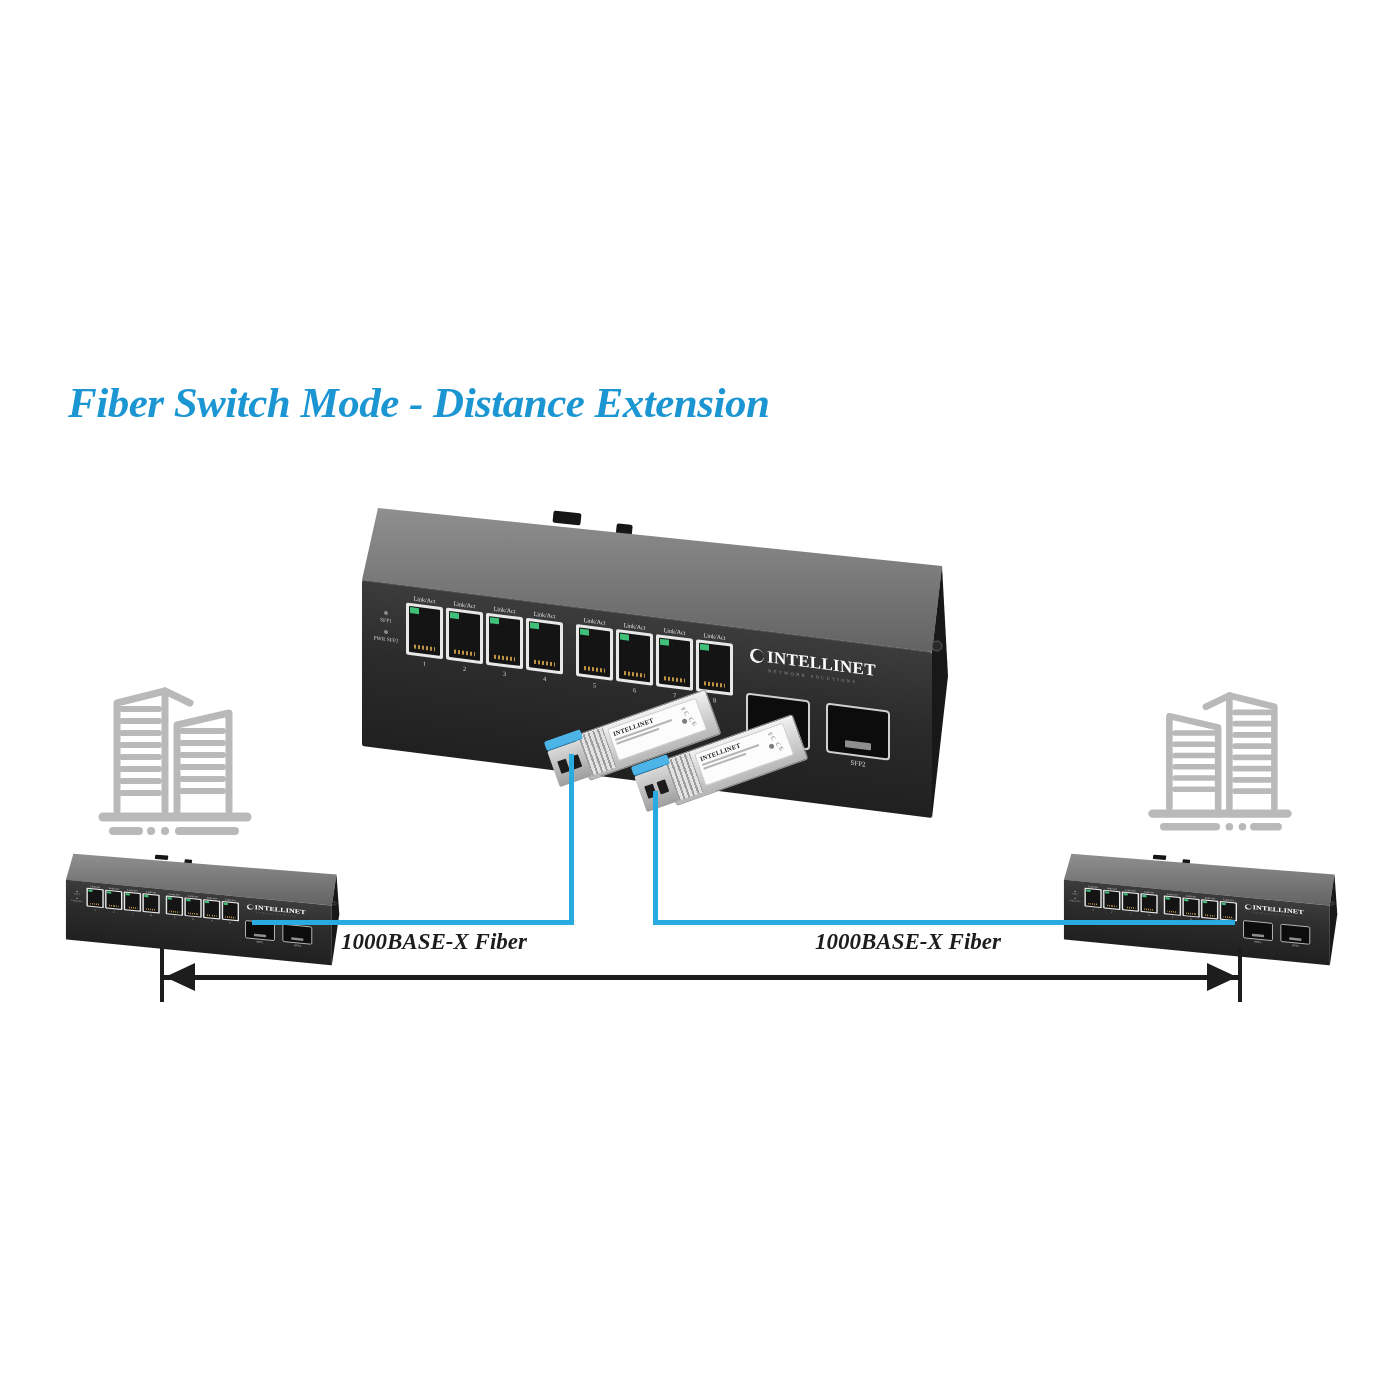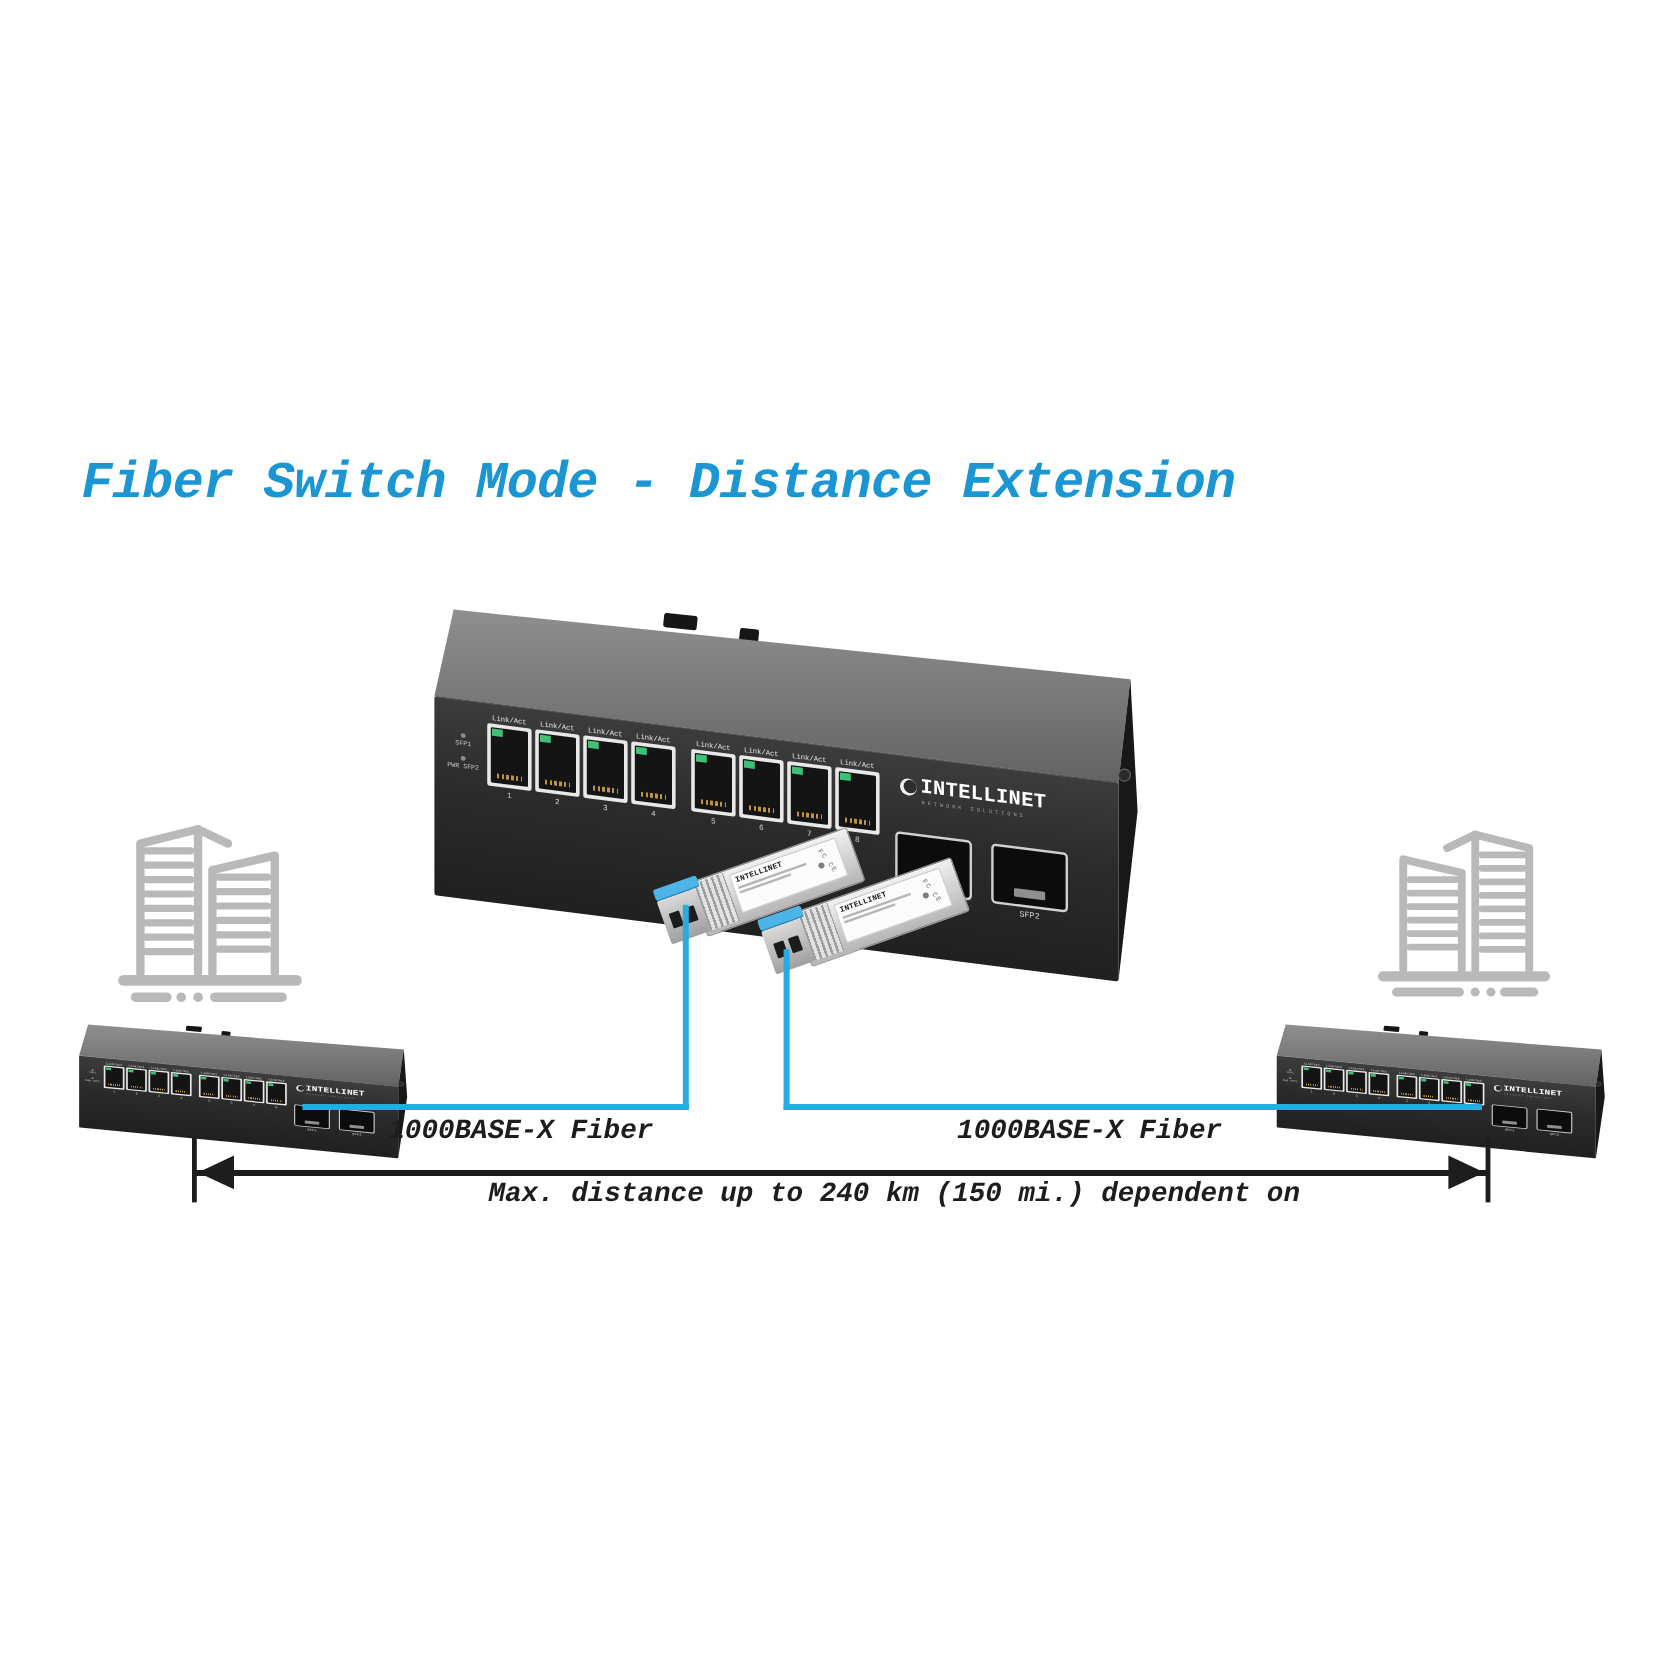--- a/index.html
+++ b/index.html
@@ -1,17 +1,17 @@
 <!DOCTYPE html>
 <html><head>
 <meta charset="utf-8">
 <style>
   html,body{margin:0;padding:0;background:#ffffff;}
   .stage{position:relative;width:1400px;height:1248px;background:#fff;overflow:hidden;
-         font-family:Liberation Mono, monospace;}
+         font-family:Liberation Serif, serif;}
   
   .title{position:absolute;left:68px;top:378px;font-size:43px;font-weight:bold;
          font-style:italic;letter-spacing:-0.5px;color:var(--accent);white-space:nowrap;}
   
   .bld{position:absolute;}
   .bld path{stroke:var(--bld);fill:none;stroke-linecap:round;stroke-linejoin:round;}
   
   .switch-3d{position:absolute;width:600px;height:320px;transform-origin:0 0;z-index:2;}
   .switch-3d.mini{transform:scale(0.4665,0.36);}
   .sw-svg{position:absolute;left:0;top:0;}
@@ -469,14 +469,13 @@
 
   <div class="lbl" style="left:284px;top:929px;width:300px;">1000BASE-X Fiber</div>
   <div class="lbl" style="left:758px;top:929px;width:300px;">1000BASE-X Fiber</div>
 
   <div class="dim" style="left:160px;top:948px;width:4px;height:54px;"></div>
   <div class="dim" style="left:1238px;top:948px;width:4px;height:54px;"></div>
   <div class="dim" style="left:162px;top:975px;width:1078px;height:5px;"></div>
   <div class="arr-head left" style="left:165px;top:963px;"></div>
   <div class="arr-head right" style="left:1207px;top:963px;"></div>
 
-  <div class="lbl" style="left:407px;top:982px;width:600px;">Max. distance up to 240 km (150 mi.) dependent on</div>
 </div>
 
 </body></html>

